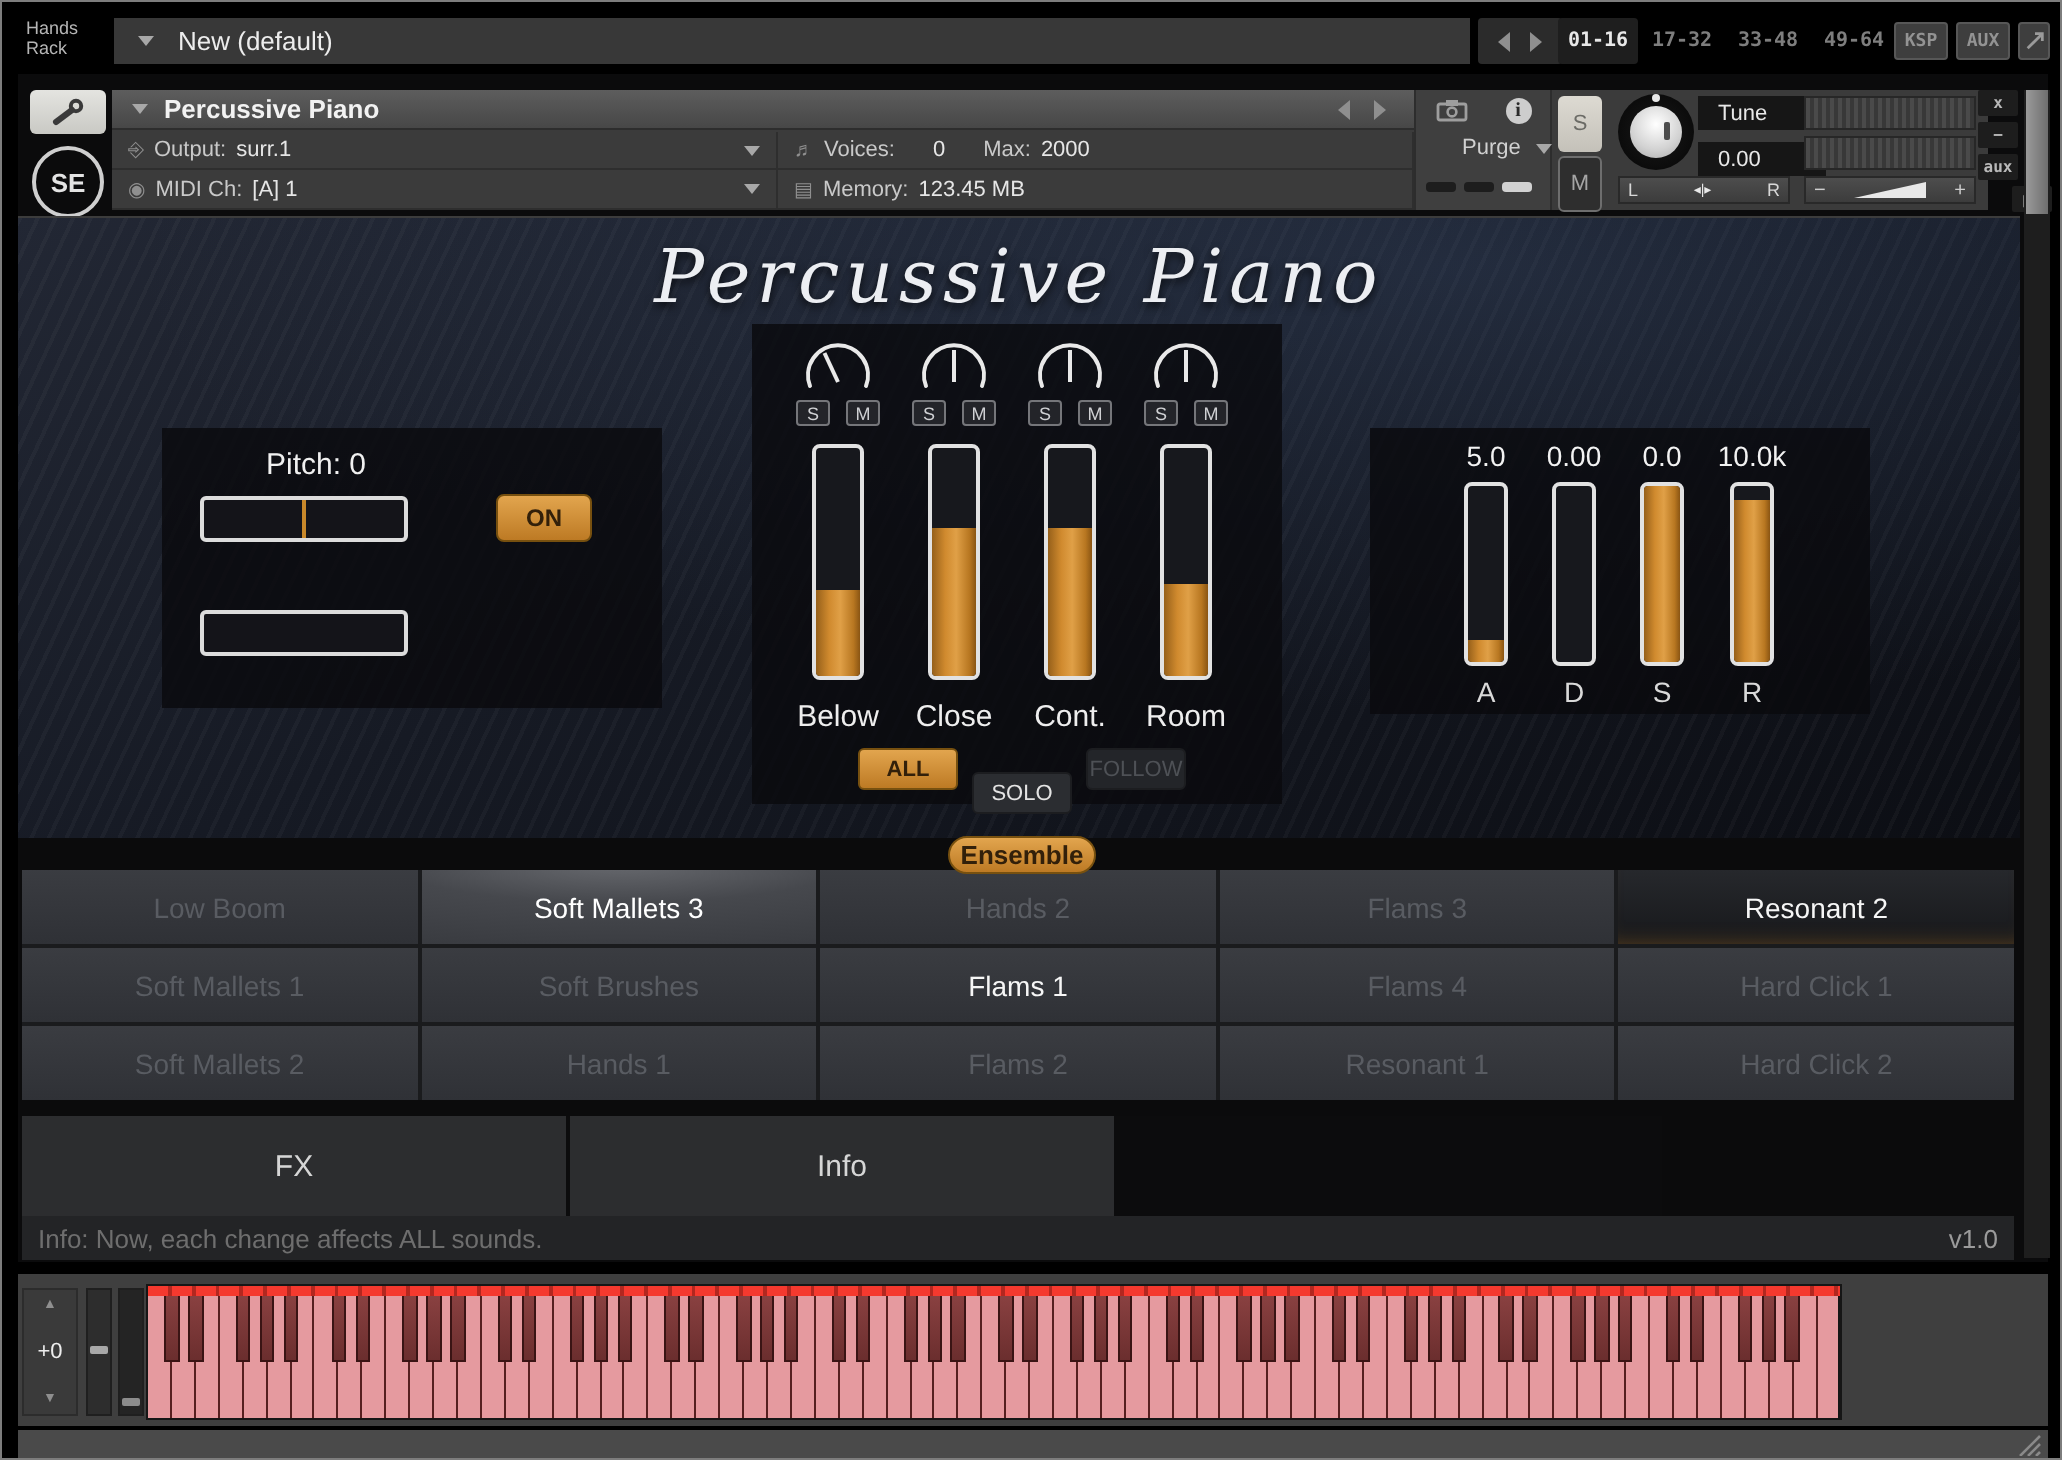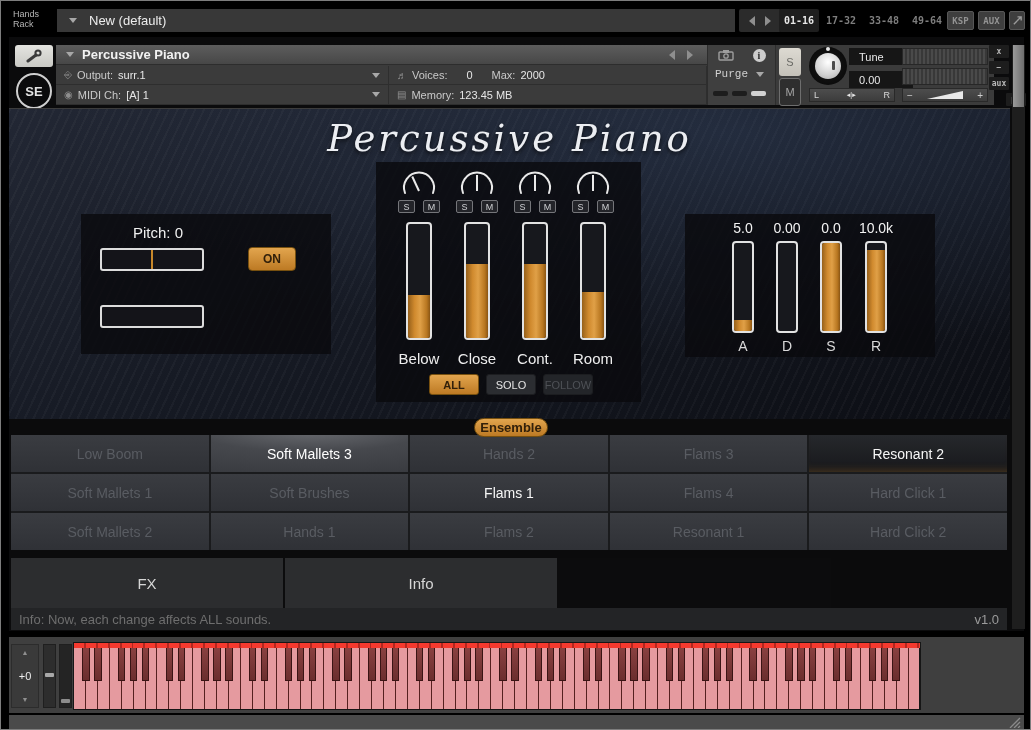--- a/index.html
+++ b/index.html
@@ -199,21 +199,21 @@
       <div class="abs icon-box" style="left:3px;top:2px;width:30px;height:16px;">
         <svg width="16" height="12" viewBox="0 0 16 12">
           <rect x="1" y="3" width="14" height="8" rx="1" fill="none" stroke="#9e9e9e" stroke-width="1.4"></rect>
           <rect x="5" y="1" width="6" height="3" fill="#9e9e9e"></rect>
           <circle cx="8" cy="7" r="2.2" fill="none" stroke="#9e9e9e" stroke-width="1.3"></circle>
         </svg>
       </div>
       <div class="abs icon-box" style="left:38px;top:2px;width:26px;height:16px;">
         <span class="info-circle">i</span>
       </div>
-      <div class="abs" style="left:7px;top:23px;display:flex;align-items:center;gap:8px;font-family:Liberation Mono, monospace;">
+      <div class="abs" style="left:23px;top:23px;display:flex;align-items:center;gap:8px;">
         <span class="purge-lbl">Purge</span>
         <span class="tri-down"></span>
       </div>
       <div class="abs" style="left:5px;top:46px;display:flex;gap:4px;">
         <span class="pbar"></span>
         <span class="pbar"></span>
         <span class="pbar lit"></span>
       </div>
     </div>
 
@@ -307,21 +307,21 @@
               <line x1="20" y1="21" x2="20" y2="5" stroke="#e9e9e9" stroke-width="2" transform="rotate(0 20 21)"></line>
             </svg></div>
           <div class="mini-sm" style="left: 196px; top: 38px;">S</div>
           <div class="mini-sm" style="left: 221px; top: 38px;">M</div>
           <div class="fader" style="left: 204px; top: 60px; width: 26px; height: 118px;">
             <div class="fill" style="height: 40%;"></div>
           </div>
           <div class="ch-label" style="left: 182px; top: 188px;">Room</div>
         </div>
       <div class="abs orange-btn gbtn" style="left:53px;top:212px;border:1px solid #77500f;">ALL</div>
-      <div class="abs gbtn dark" style="left:110px;top:212px;">SOLO</div>
+      <div class="abs gbtn dark" style="left:110px;top:224px;">SOLO</div>
       <div class="abs gbtn ghost" style="left:167px;top:212px;">FOLLOW</div>
     </div>
 
     <div class="abs panel rpanel">
       <div id="env-faders" class="abs" style="left:0;top:0;width:250px;height:143px;">
           <div class="env-val" style="left: 28px; top: 6px;">5.0</div>
           <div class="fader" style="left: 47px; top: 27px; width: 22px; height: 92px;">
             <div class="fill" style="height: 13%;"></div>
           </div>
           <div class="env-lbl" style="left: 28px; top: 124px;">A</div>

